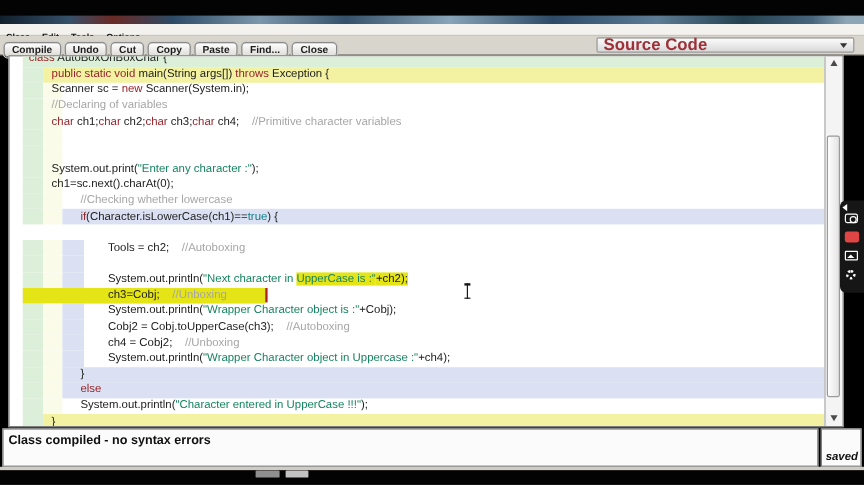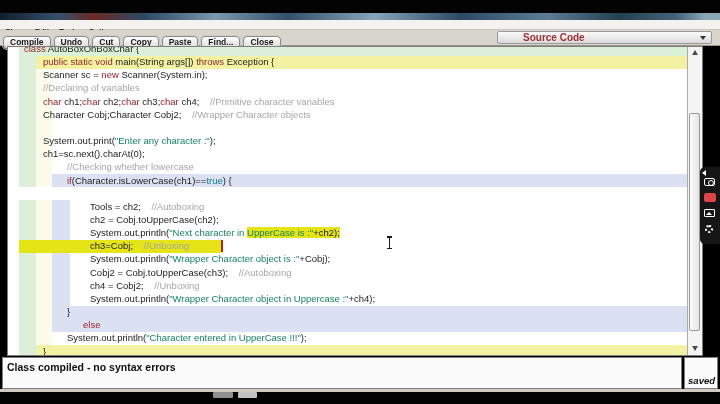--- a/index.html
+++ b/index.html
@@ -15,21 +15,21 @@
   .menu-item{display:inline-block;font-size:7.5px;font-weight:700;color:#141414;line-height:9px;padding:0 5px;}
   
   .toolbar{left:0;top:30px;width:720px;height:16px;background:#d8d5cd;border-bottom:1px solid #97948d;box-sizing:border-box;}
   .tb-wrap{position:absolute;left:3px;top:1px;}
   .tb-btn{display:inline-block;height:11px;line-height:11px;padding:0 6px;margin-right:3px;
     font-size:8.5px;font-weight:700;color:#1c1c1c;font-family:"Liberation Sans",sans-serif;
     background:linear-gradient(#fefefe,#dcdbd6);border:1px solid #8a8a8a;border-radius:4px;
     box-shadow:0 0 0 1px #cfcec9;}
   .combo{left:497px;top:31px;width:215px;height:13px;box-sizing:border-box;
     background:linear-gradient(#fbfbfb,#d9d9d9);border:1px solid #9a9a9a;border-radius:2px;}
-  .combo-label{font-size:10px;font-weight:700;color:var(--view-label);line-height:11px;padding-left:25px;}
+  .combo-label{font-size:14px;font-weight:700;color:var(--view-label);line-height:11px;padding-left:5px;}
   .combo-arrow{position:absolute;right:5px;top:4px;width:0;height:0;
     border-left:3px solid transparent;border-right:3px solid transparent;border-top:4px solid #333;}
   
   .editor{left:7px;top:46px;width:696px;height:310px;background:#fff;border:1px solid #7e7e7e;
     box-sizing:border-box;overflow:hidden;}
   .code-lines{position:absolute;left:0;top:0;width:679px;height:308px;}
   .row{position:absolute;left:0;width:679px;height:13.16px;}
   .strip{position:absolute;top:0;bottom:0;}
   .strip.green{left:11px;width:17px;background:var(--scope-class);}
   .strip.yellow{left:28px;width:16px;background:var(--scope-method-pale);}
@@ -118,21 +118,20 @@
         <div class="code-text" style="left: 35px;"><span class="com">//Declaring of variables</span></div>
       </div>
       <div class="row" style="top: 48.04px;">
         <div class="strip green"></div>
         <div class="strip yellow"></div>
         <div class="code-text" style="left: 35px;"><span class="kw">char </span><span class="pl">ch1;</span><span class="kw">char </span><span class="pl">ch2;</span><span class="kw">char </span><span class="pl">ch3;</span><span class="kw">char </span><span class="pl">ch4;    </span><span class="com">//Primitive character variables</span></div>
       </div>
       <div class="row" style="top: 61.2px;">
         <div class="strip green"></div>
         <div class="strip yellow"></div>
-        <div class="code-text" style="left: 35px;"><span class="pl">Character Cobj;Character Cobj2;    </span><span class="com">//Wrapper Character objects</span></div>
       </div>
       <div class="row" style="top: 74.36px;">
         <div class="strip green"></div>
         <div class="strip yellow"></div>
       </div>
       <div class="row" style="top: 87.52px;">
         <div class="strip green"></div>
         <div class="strip yellow"></div>
         <div class="code-text" style="left: 35px;"><span class="pl">System.out.print(</span><span class="str">"Enter any character :"</span><span class="pl">);</span></div>
       </div>
@@ -155,21 +154,20 @@
       <div class="row" style="top: 153.32px;">
         <div class="strip green"></div>
         <div class="strip yellow"></div>
         <div class="strip lav"></div>
         <div class="code-text" style="left: 82px;"><span class="pl">Tools = ch2;    </span><span class="com">//Autoboxing</span></div>
       </div>
       <div class="row" style="top: 166.48px;">
         <div class="strip green"></div>
         <div class="strip yellow"></div>
         <div class="strip lav"></div>
-        <div class="code-text" style="left: 82px;"><span class="pl">ch2 = Cobj.toUpperCase(ch2);</span></div>
       </div>
       <div class="row" style="top: 179.64px;">
         <div class="strip green"></div>
         <div class="strip yellow"></div>
         <div class="strip lav"></div>
         <div class="code-text" style="left: 82px;"><span class="pl">System.out.println(</span><span class="str">"Next character in </span><span class="str sel">UpperCase is :"</span><span class="pl sel">+ch2);</span></div>
       </div>
       <div class="row" style="top: 192.8px;">
         <div class="strip green"></div>
         <div class="strip yellow"></div>
@@ -205,21 +203,21 @@
       <div class="row" style="top: 258.6px;">
         <div class="strip green"></div>
         <div class="strip yellow"></div>
         <div class="rowbg if"></div>
         <div class="code-text" style="left: 59px;"><span class="pl">}</span></div>
       </div>
       <div class="row" style="top: 271.76px;">
         <div class="strip green"></div>
         <div class="strip yellow"></div>
         <div class="rowbg if"></div>
-        <div class="code-text" style="left: 59px; margin-left: 16px;"><span class="kw">else</span></div>
+        <div class="code-text" style="left: 59px;"><span class="kw">else</span></div>
       </div>
       <div class="row" style="top: 284.92px;">
         <div class="strip green"></div>
         <div class="strip yellow"></div>
         <div class="code-text" style="left: 59px;"><span class="pl">System.out.println(</span><span class="str">"Character entered in UpperCase !!!"</span><span class="pl">);</span></div>
       </div>
       <div class="row" style="top: 298.08px;">
         <div class="strip green"></div>
         <div class="rowbg method"></div>
         <div class="code-text" style="left: 35px;"><span class="pl">}</span></div>

